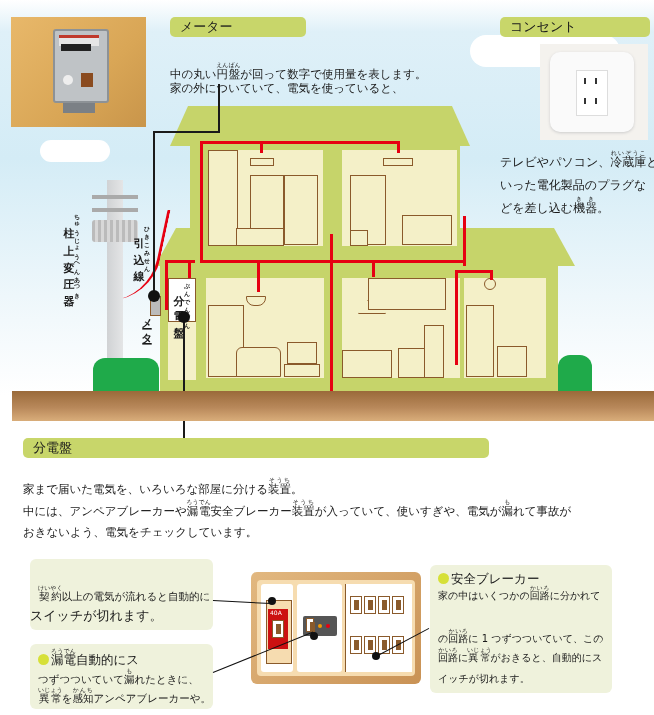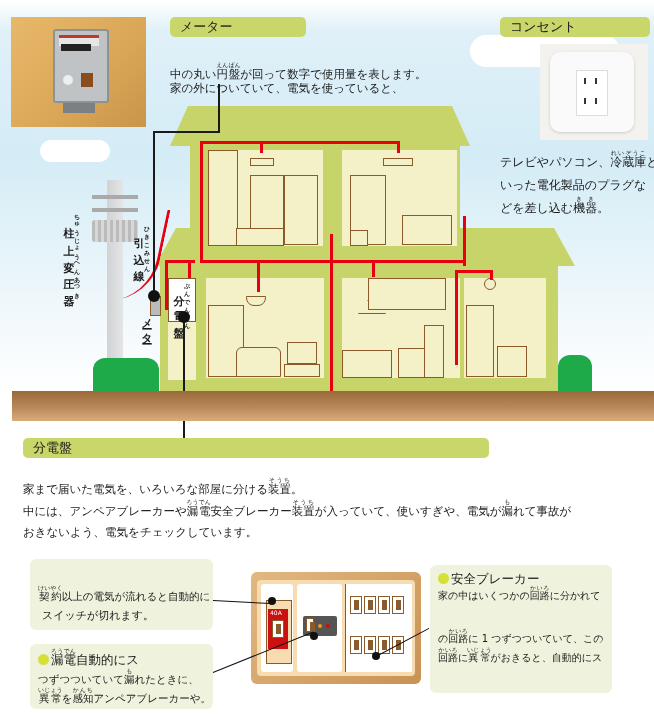--- a/index.html
+++ b/index.html
@@ -136,21 +136,21 @@
 
 <div class="ground"></div>
 
 <div class="label-pill" style="left:23px;top:438px;width:466px;height:20px;line-height:14px;">分電盤</div>
 <div class="txt" style="left:23px;top:477px;"><span>家まで届いた電気を、いろいろな部屋に分ける</span><ruby><span>装置</span><rt>そうち</rt></ruby><span>。</span></div>
 <div class="txt" style="left:23px;top:499px;"><span>中には、アンペアブレーカーや</span><ruby><span>漏電</span><rt>ろうでん</rt></ruby><span>安全ブレーカー</span><ruby><span>装置</span><rt>そうち</rt></ruby><span>が入っていて、使いすぎや、電気が</span><ruby><span>漏</span><rt>も</rt></ruby><span>れて事故が</span></div>
 <div class="txt" style="left:23px;top:521px;">おきないよう、電気をチェックしています。</div>
 
 <div class="bubble" style="left:30px;top:559px;width:183px;height:71px;">
   <div class="txt" style="left:8px;top:26px;font-size:10.5px;"><ruby><span>契約</span><rt>けいやく</rt></ruby><span>以上の電気が流れると自動的に</span></div>
-  <div class="txt" style="left:12px;top:46px;font-size:11px;">スイッチが切れます。</div>
+  <div class="txt" style="left:0;top:46px;font-size:13px;">スイッチが切れます。</div>
 </div>
 
 <div class="bubble" style="left:30px;top:644px;width:183px;height:65px;">
   <div class="txt" style="left:8px;top:4px;font-size:12.5px;"><span class="bullet"></span><ruby><span>漏電</span><rt>ろうでん</rt></ruby><span>自動的にス</span></div>
   <div class="txt" style="left:8px;top:24px;font-size:10.5px;"><span>つずつついていて</span><ruby><span>漏</span><rt>も</rt></ruby><span>れたときに、</span></div>
   <div class="txt" style="left:8px;top:43px;font-size:10.5px;"><ruby><span>異常</span><rt>いじょう</rt></ruby><span>を</span><ruby><span>感知</span><rt>かんち</rt></ruby><span>アンペアブレーカーや。</span></div>
 </div>
 
 <div class="abs" style="left:251px;top:572px;width:170px;height:112px;background:linear-gradient(135deg,#e2b880,#c99255);border-radius:6px;">
   <div class="abs" style="left:6px;top:8px;width:158px;height:96px;background:#f6dcb0;border-radius:4px;"></div>
@@ -180,13 +180,14 @@
 <div class="dot" style="left:310px;top:632px;width:8px;height:8px;"></div>
 <div class="abs" style="left:213px;top:672px;width:108px;height:1px;background:#111;transform:rotate(-22deg);transform-origin:left;"></div>
 <div class="dot" style="left:372px;top:652px;width:8px;height:8px;"></div>
 <div class="abs" style="left:376px;top:656px;width:60px;height:1px;background:#111;transform:rotate(-28deg);transform-origin:left;"></div>
 
 <div class="bubble" style="left:430px;top:565px;width:182px;height:128px;">
   <div class="txt" style="left:8px;top:3px;font-size:12.5px;"><span class="bullet"></span><span>安全ブレーカー</span></div>
   <div class="txt" style="left:8px;top:20px;font-size:10px;"><span>家の中はいくつかの</span><ruby><span>回路</span><rt>かいろ</rt></ruby><span>に分かれて</span></div>
   <div class="txt" style="left:8px;top:63px;font-size:10px;"><span>の</span><ruby><span>回路</span><rt>かいろ</rt></ruby><span>に 1 つずつついていて、この</span></div>
   <div class="txt" style="left:8px;top:82px;font-size:10px;"><ruby><span>回路</span><rt>かいろ</rt></ruby><span>に</span><ruby><span>異常</span><rt>いじょう</rt></ruby><span>がおきると、自動的にス</span></div>
+  <div class="txt" style="left:8px;top:103px;font-size:10px;">イッチが切れます。</div>
 </div>
 
 </body></html>

